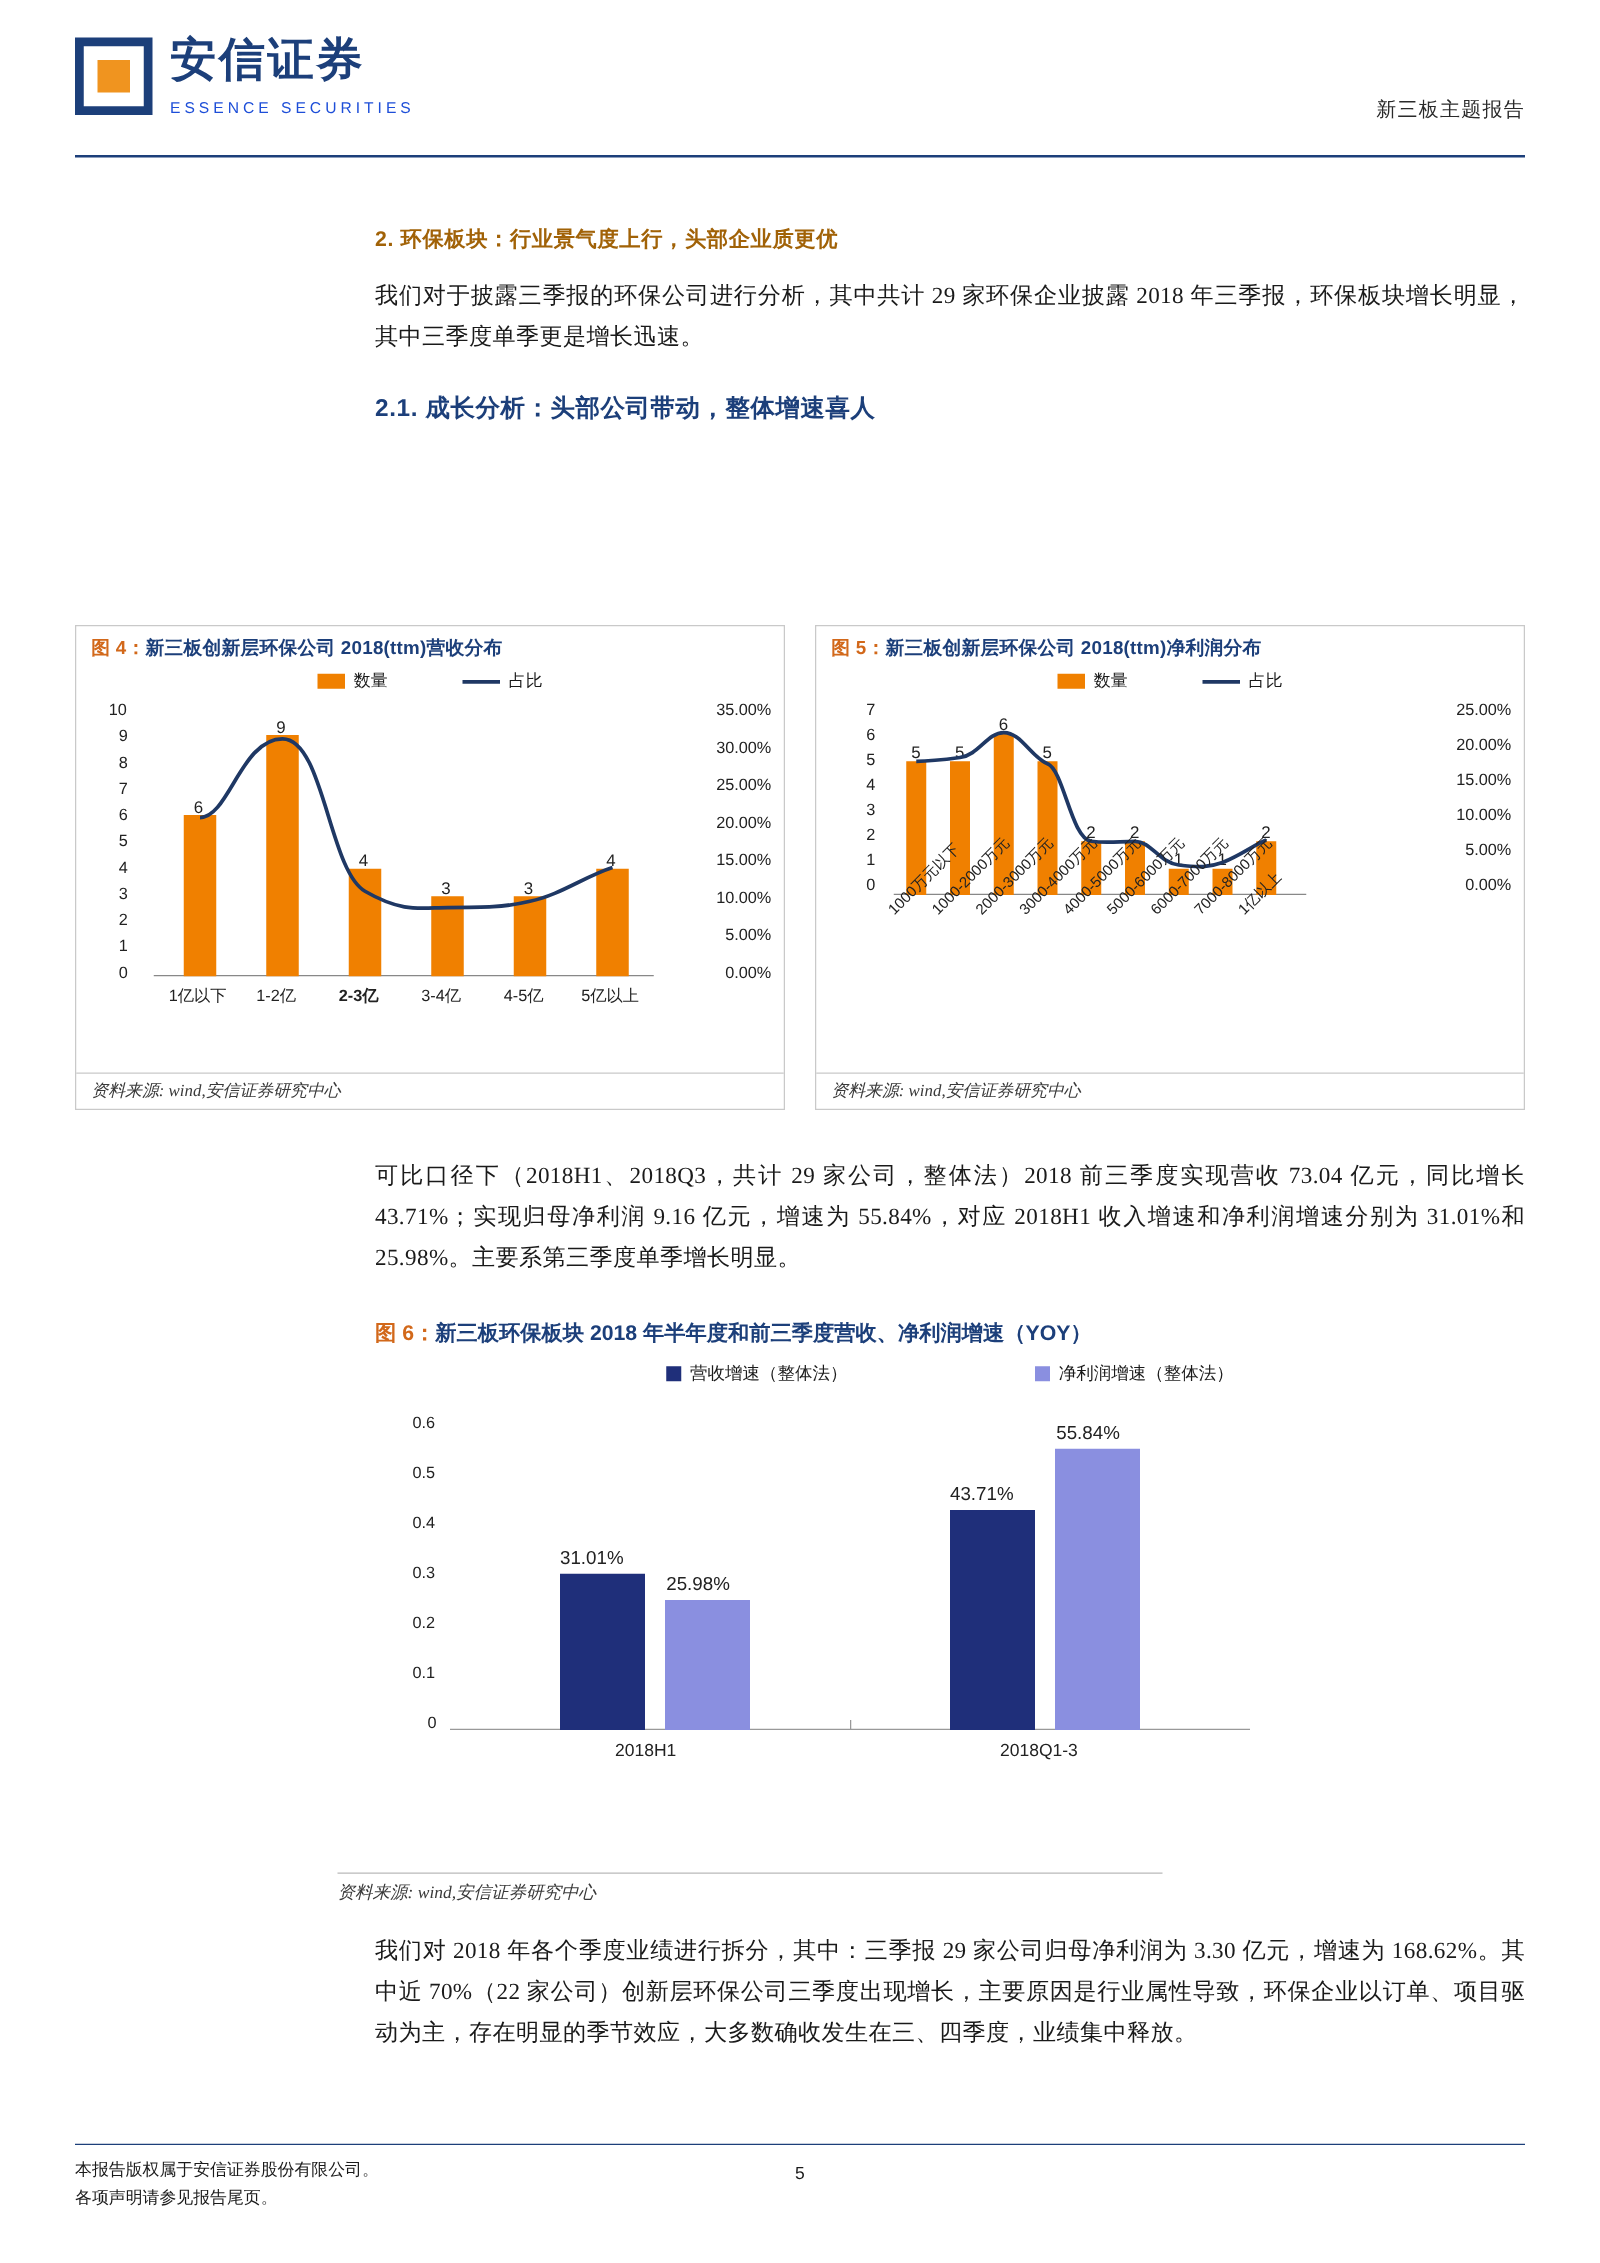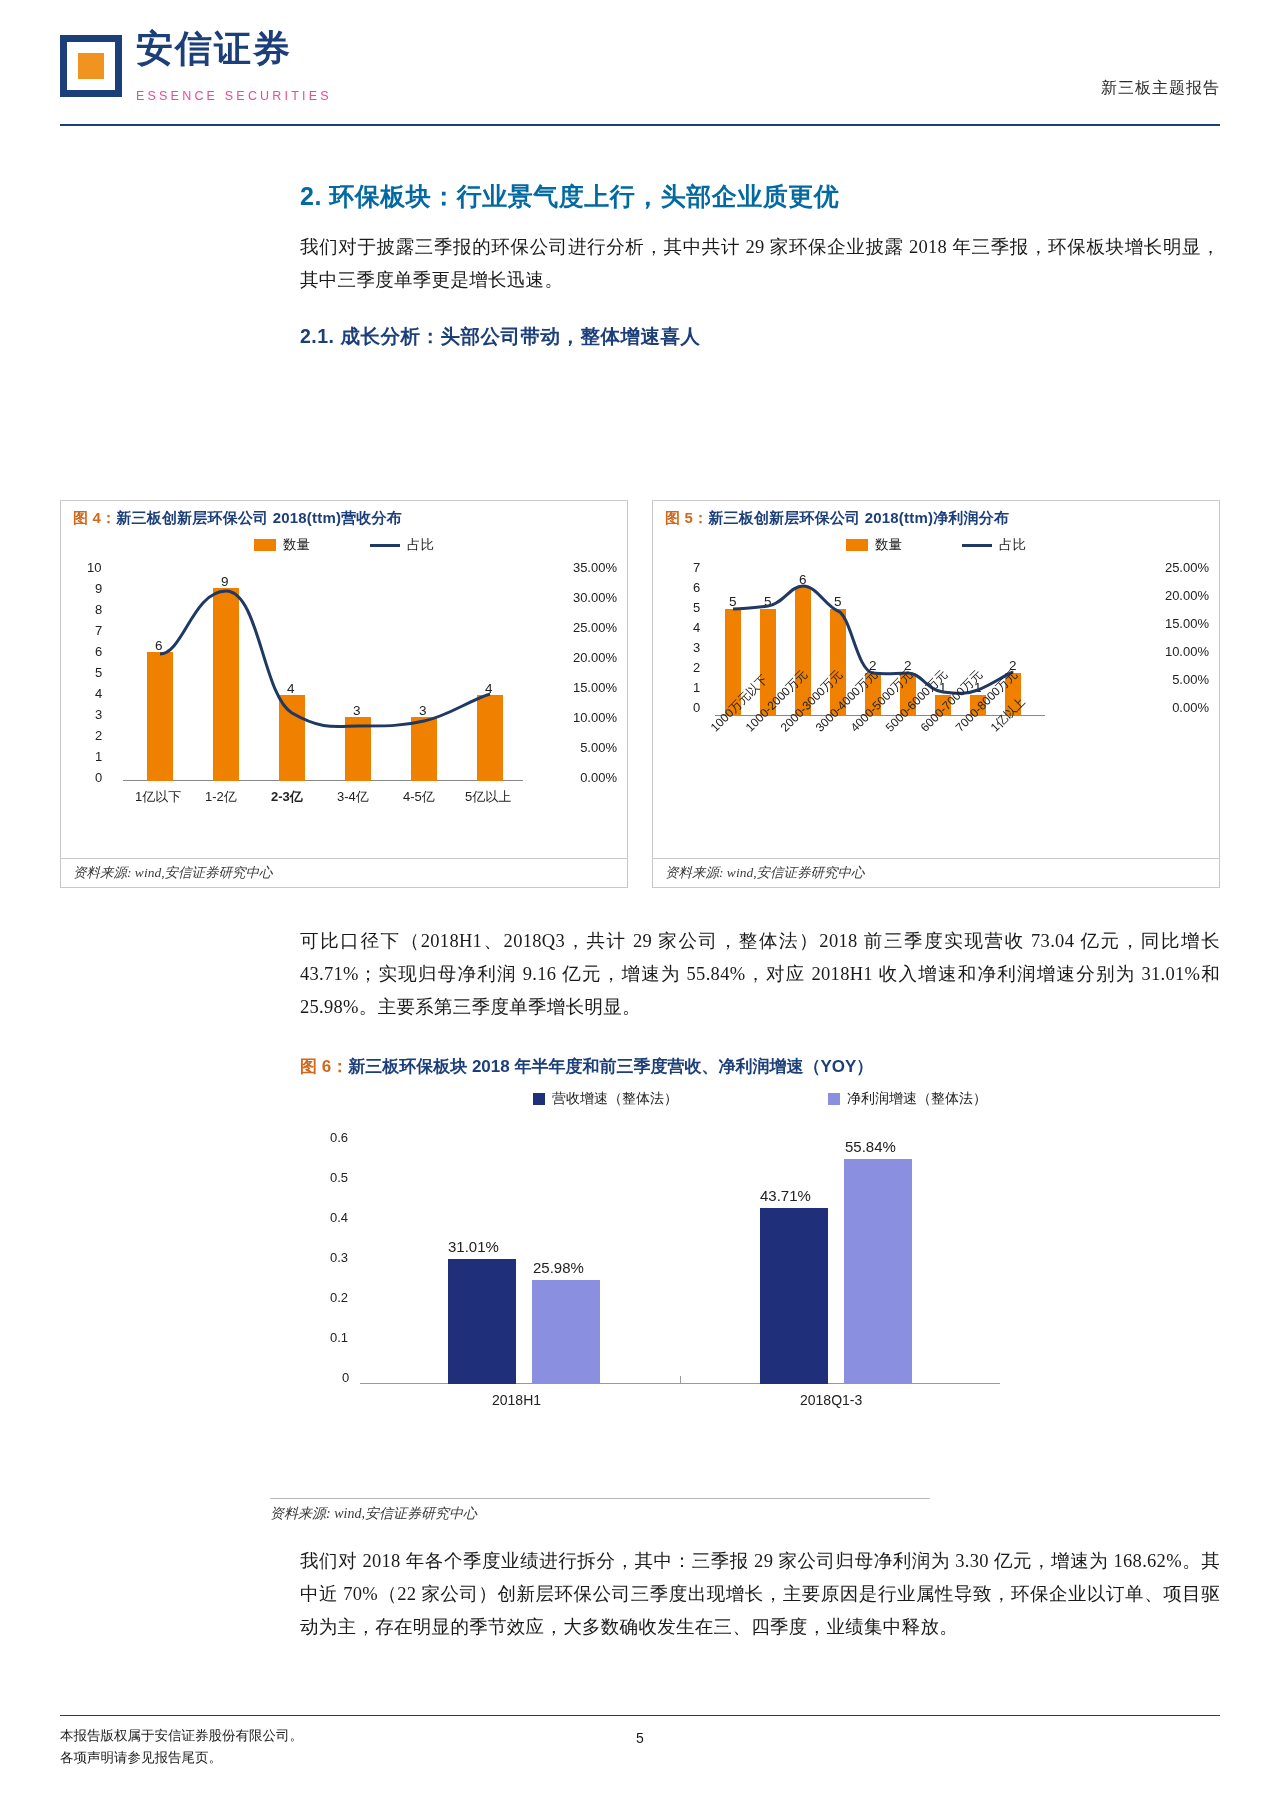--- a/index.html
+++ b/index.html
@@ -61,23 +61,23 @@
     font-family: "Liberation Serif", serif;
     font-size: 37px;
     font-weight: bold;
     color: #1c3f7a;
     letter-spacing: 2px;
     line-height: 1.05;
   }
   .logo-en {
     font-family: "Liberation Sans", sans-serif;
     font-size: 12.5px;
-    color: #ec4899;
+    color: #1d4ed8;
     letter-spacing: 3.2px;
-    margin-top: 20px;
+    margin-top: 10px;
   }
   .header-right {
     position: absolute;
     right: 0;
     top: 48px;
     font-family: "Liberation Serif", serif;
     font-size: 16px;
     color: #2a2a2a;
     letter-spacing: 1px;
   }
@@ -92,23 +92,23 @@
 
   
   .content {
     position: absolute;
     left: 300px;
     top: 180px;
     width: 920px;
   }
   h2.sec-title {
     font-family: "Liberation Sans", sans-serif;
-    font-size: 25px;
+    font-size: 17px;
     font-weight: bold;
-    color: #0369a1;
+    color: #a16207;
     margin: 0 0 18px 0;
     letter-spacing: 0.5px;
   }
   h3.sub-title {
     font-family: "Liberation Sans", sans-serif;
     font-size: 19.5px;
     font-weight: bold;
     color: #1c3f7a;
     margin: 26px 0 12px 0;
     letter-spacing: 0.5px;

